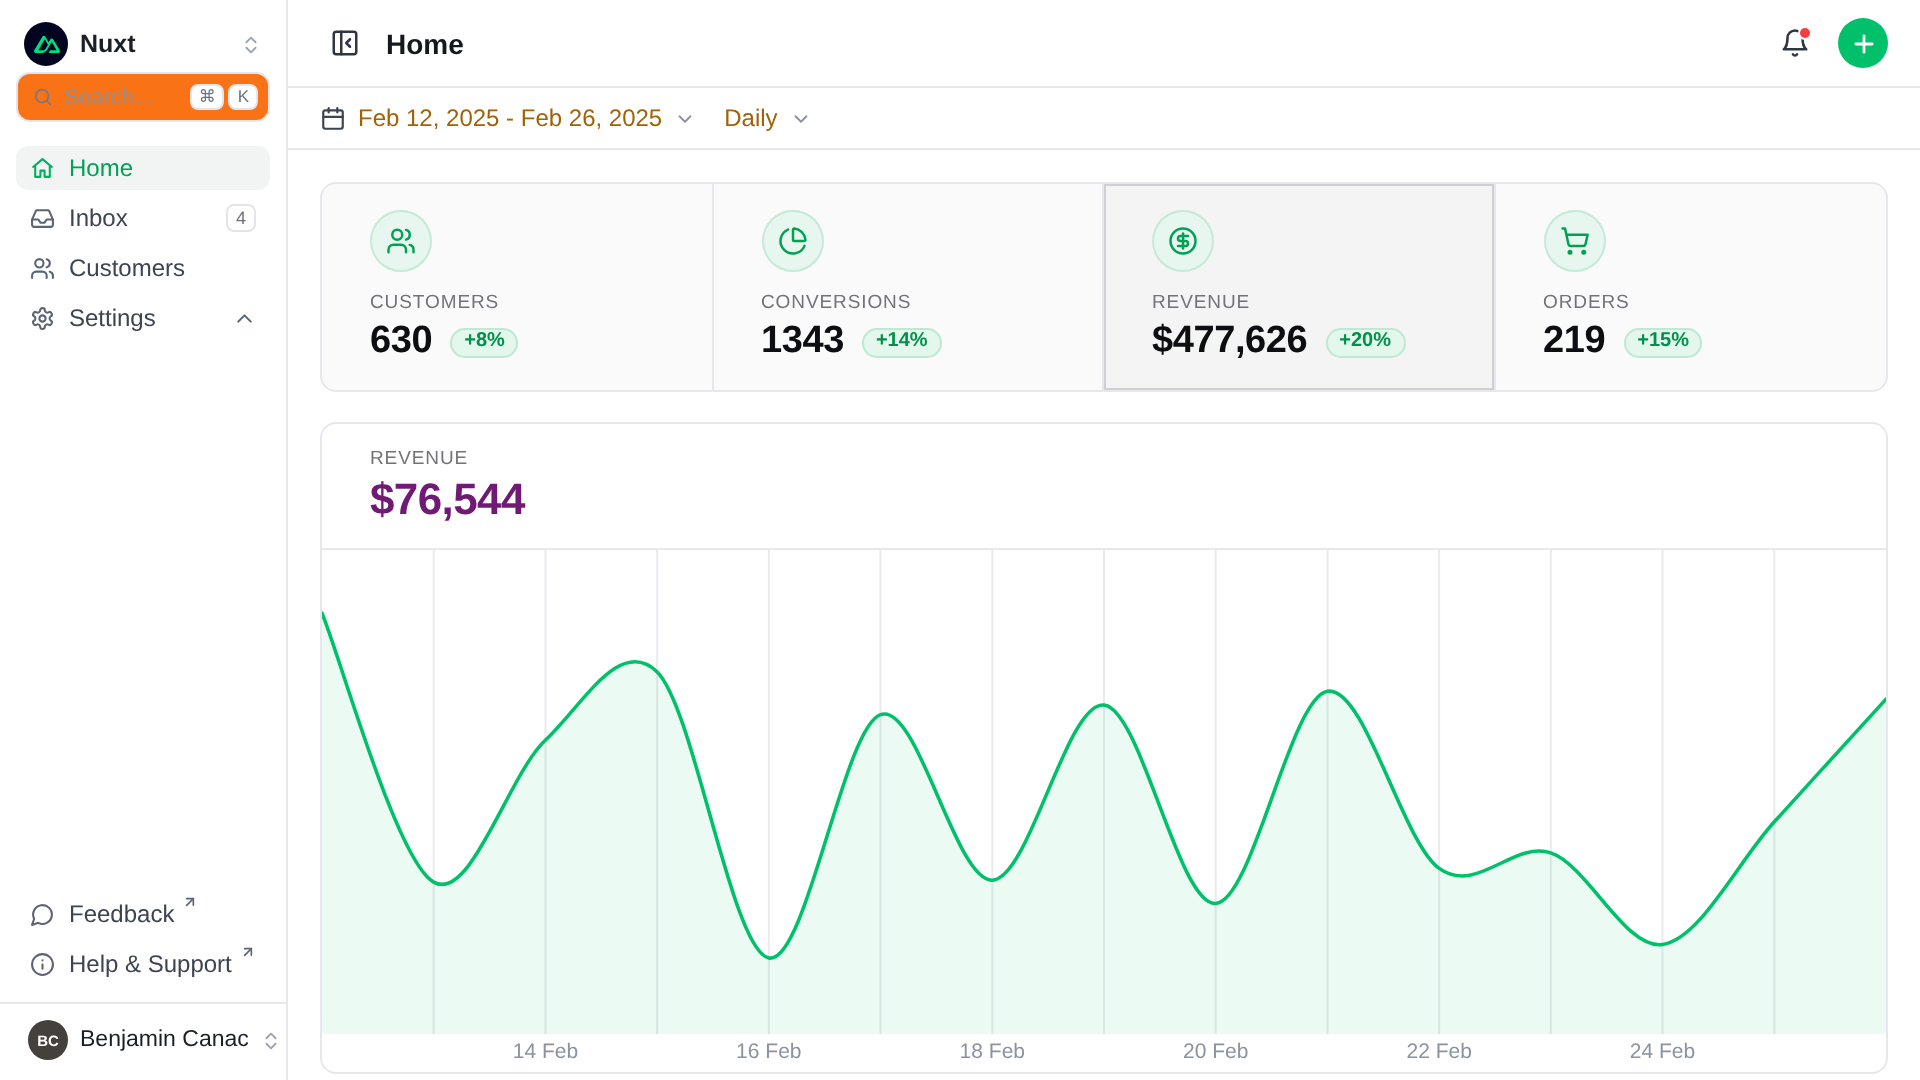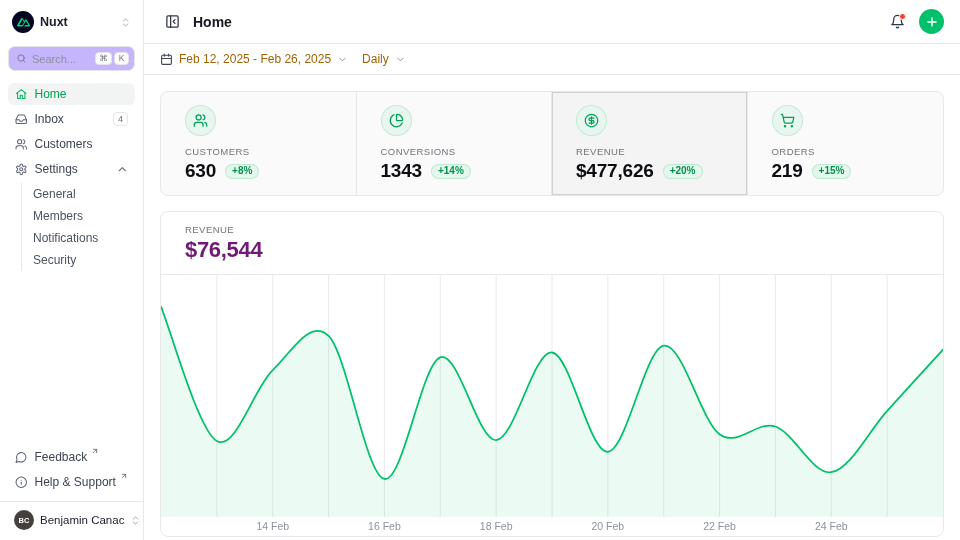--- a/index.html
+++ b/index.html
@@ -11,22 +11,22 @@
   .sidebar { width: 144px; min-width: 144px; border-right: 1px solid #e8e8ec;
     display: flex; flex-direction: column; padding: 8px; background: #fff; justify-content: flex-end; }
   .ws-row { display: flex; align-items: center; gap: 6px; padding: 3px 4px; border-radius: 6px; cursor: pointer; }
   .ws-logo { width: 22px; height: 22px; border-radius: 50%; background: #020420;
     display: grid; place-items: center; flex: none; }
   .ws-logo svg { width: 13px; height: 13px; }
   .ws-name { font-size: 12.5px; font-weight: 600; color: #1b1f27; }
   .caret { margin-left: auto; color: #9ca3af; display: flex; }
   .caret svg { width: 11px; height: 11px; }
 
-  .search-box { margin-top: 10px; height: 25px; border: 1px solid #e4e4e9; border-radius: 7px;
-    display: flex; align-items: center; gap: 5px; padding: 0 5px 0 7px; background: #c4b5fd; cursor: text; }
+  .search-box { height: 25px; border: 1px solid #e4e4e9; border-radius: 7px;
+    display: flex; align-items: center; gap: 5px; padding: 0 5px 0 7px; background: #f97316; cursor: text; }
   .search-box svg { width: 11px; height: 11px; color: #737a87; flex: none; }
   .search-input { border: none; outline: none; width: 52px; font-size: 11px; color: #374151;
     font-family: "Liberation Sans", sans-serif; background: transparent; }
   .search-input::placeholder { color: #8b919d; }
   .kbds { margin-left: auto; display: flex; gap: 2px; }
   .kbd { font-size: 8.5px; color: #6b7280; border: 1px solid #e4e4e9; border-radius: 4px;
     padding: 1.5px 3.5px; background: #fff; line-height: 1; min-width: 14px; text-align: center; }
 
   .nav { margin-top: 12px; display: flex; flex-direction: column; gap: 3px; }
   .nav-item { display: flex; align-items: center; gap: 7px; height: 22px; padding: 0 7px;
@@ -165,26 +165,20 @@
         <svg viewBox="0 0 24 24" fill="none" stroke="currentColor" stroke-width="2" stroke-linecap="round" stroke-linejoin="round">
             <path d="M12.22 2h-.44a2 2 0 0 0-2 2v.18a2 2 0 0 1-1 1.73l-.43.25a2 2 0 0 1-2 0l-.15-.08a2 2 0 0 0-2.73.73l-.22.38a2 2 0 0 0 .73 2.73l.15.1a2 2 0 0 1 1 1.72v.51a2 2 0 0 1-1 1.74l-.15.09a2 2 0 0 0-.73 2.73l.22.38a2 2 0 0 0 2.73.73l.15-.08a2 2 0 0 1 2 0l.43.25a2 2 0 0 1 1 1.73V20a2 2 0 0 0 2 2h.44a2 2 0 0 0 2-2v-.18a2 2 0 0 1 1-1.73l.43-.25a2 2 0 0 1 2 0l.15.08a2 2 0 0 0 2.73-.73l.22-.39a2 2 0 0 0-.73-2.73l-.15-.08a2 2 0 0 1-1-1.74v-.5a2 2 0 0 1 1-1.74l.15-.09a2 2 0 0 0 .73-2.73l-.22-.38a2 2 0 0 0-2.73-.73l-.15.08a2 2 0 0 1-2 0l-.43-.25a2 2 0 0 1-1-1.73V4a2 2 0 0 0-2-2z"></path>
             <circle cx="12" cy="12" r="3"></circle>
           </svg>
         <span>Settings</span>
         <span class="caret">
           <svg viewBox="0 0 24 24" fill="none" stroke="currentColor" stroke-width="2" stroke-linecap="round" stroke-linejoin="round">
               <path d="m18 15-6-6-6 6"></path>
             </svg>
         </span>
-      </div>
-      <div class="subnav">
-        <div class="subnav-item">General</div>
-        <div class="subnav-item">Members</div>
-        <div class="subnav-item">Notifications</div>
-        <div class="subnav-item">Security</div>
       </div>
     </nav>
 
     <div class="sidebar-spacer"></div>
 
     <div class="footer-nav">
       <div class="nav-item">
         <svg viewBox="0 0 24 24" fill="none" stroke="currentColor" stroke-width="2" stroke-linecap="round" stroke-linejoin="round">
             <path d="M7.9 20A9 9 0 1 0 4 16.1L2 22Z"></path>
           </svg>

